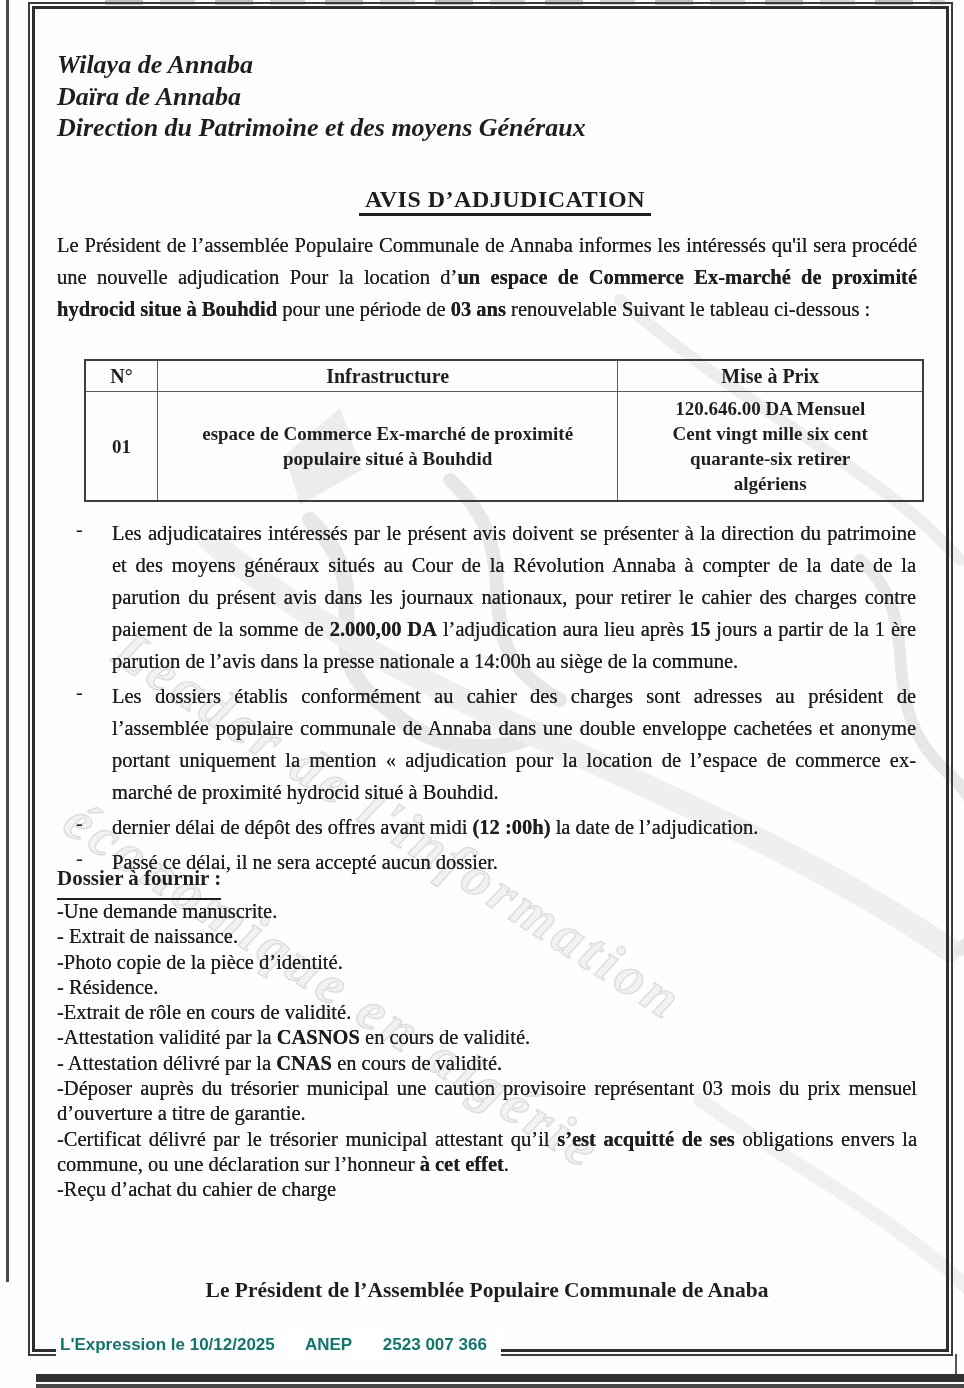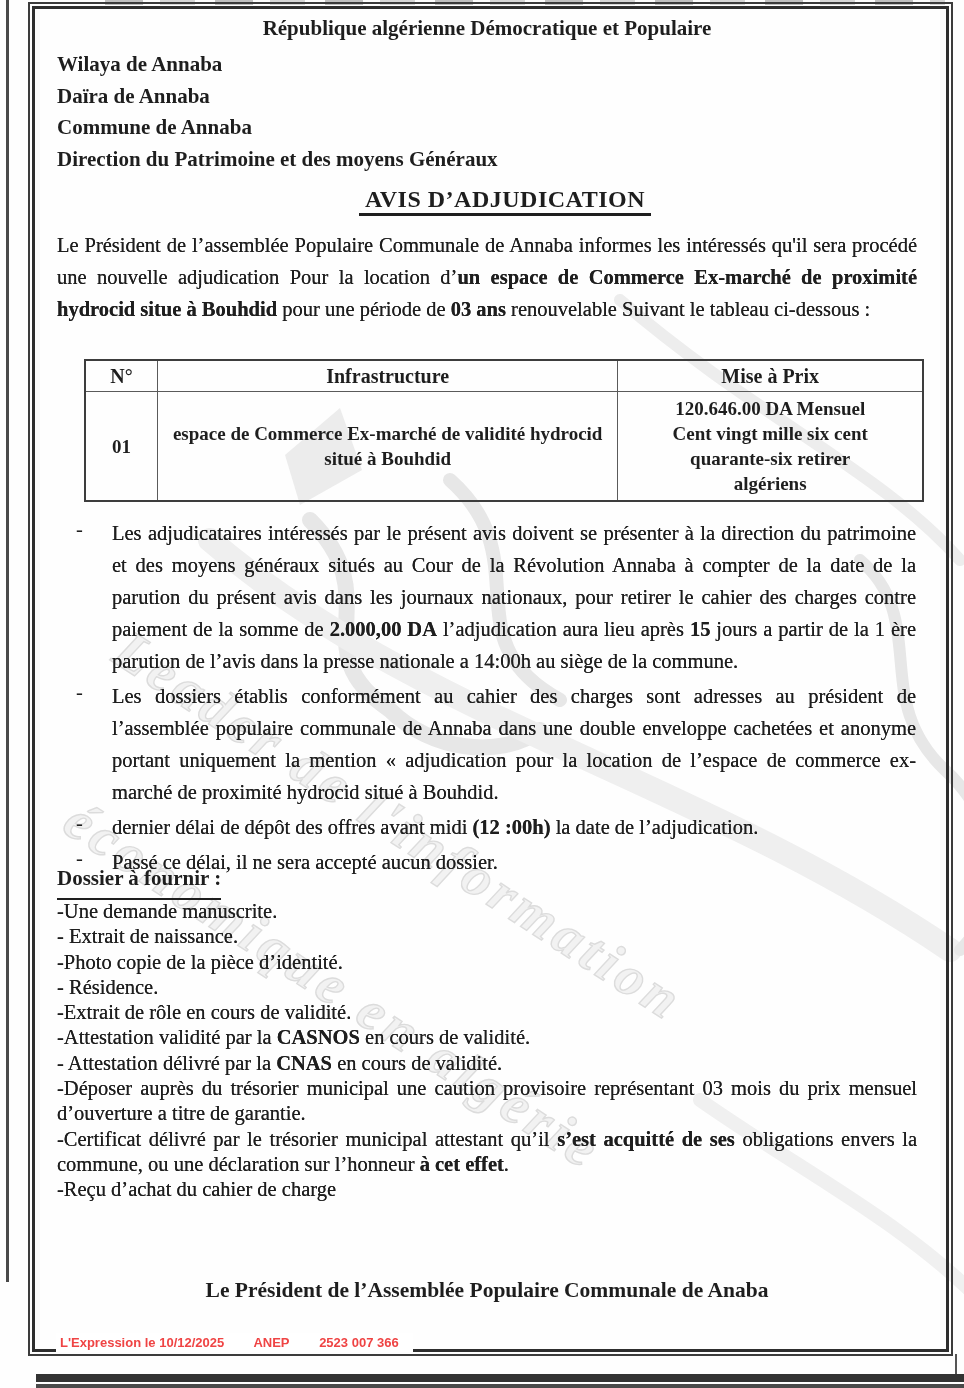--- a/index.html
+++ b/index.html
@@ -9,21 +9,21 @@
   
   #left-rule{left:6px;top:0;width:3px;height:1282px;background:#4a4a4a;}
   #top-noise{left:105px;top:0;width:840px;height:5px;opacity:.55;
     background:repeating-linear-gradient(90deg,#8f8f8f 0 38px,transparent 38px 55px,#b5b5b5 55px 90px,transparent 90px 110px);}
   
   #frame{left:28px;top:2px;width:921px;height:1350px;border:2px solid #3c3c3c;}
   #frame-inner{position:absolute;inset:2px;border:3px solid #2e2e2e;}
   
   .doc-block{left:57px;width:860px;}
   #republic{top:16px;text-align:center;font-weight:bold;font-size:21px;}
-  #org{top:49px;font-weight:bold;font-size:21px;line-height:31.5px;}
+  #org{top:49px;font-weight:bold;font-size:26px;line-height:31.5px;font-style:italic;}
   #title-wrap{top:186px;text-align:center;}
   #title-wrap span{font-weight:bold;font-size:24px;letter-spacing:.5px;
      border-bottom:3px solid #1e1e1e;padding:0 6px 1px 6px;margin-left:36px;}
   .bodytxt{font-size:20.5px;line-height:32px;text-align:justify;text-shadow:0 0 .6px #2a2a2a;}
   #intro{top:229px;}
   .bseg{font-weight:bold;}
   
   #adj-table{top:359px;left:84px;width:840px;border-collapse:collapse;}
   #adj-table th,#adj-table td{border:1.5px solid #5a5a5a;text-align:center;vertical-align:middle;}
   #adj-table{border:2px solid #3d3d3d;}
@@ -40,21 +40,21 @@
   .bullet .btxt{flex:1;}
   
   #dossier{top:866px;}
   #dossier-heading{font-size:21px;font-weight:bold;margin-bottom:8px;}
   #dossier-heading span{border-bottom:2.5px solid #1e1e1e;padding-bottom:8px;}
   .dossier-item{font-size:20.5px;line-height:25.3px;text-align:justify;text-shadow:0 0 .6px #2a2a2a;}
   
   #signature{top:1278px;text-align:center;font-weight:bold;font-size:21.5px;}
   
   #footer{left:56px;top:1333px;background:#fff;padding:2px 14px 2px 4px;z-index:3;
-     font-family:"Liberation Sans","DejaVu Sans",sans-serif;font-weight:bold;font-size:13px;color:#ef4444;}
+     font-family:"Liberation Sans","DejaVu Sans",sans-serif;font-weight:bold;font-size:17px;color:#0f766e;}
   #footer span{margin-right:26px;}
   #footer span:last-child{margin-right:0;}
   
   #bottom-band{left:36px;top:1374px;width:928px;height:14px;
      background:linear-gradient(#333 0 8px,#fff 8px 10px,#4a4a4a 10px 14px);}
   #right-stub{left:955px;top:1354px;width:2px;height:34px;background:#555;}
   
   #wm{left:0;top:0;z-index:0;pointer-events:none;}
   .content-layer{z-index:1;}
   text.wm-text{font-family:"Liberation Serif",serif;font-style:italic;font-weight:bold;
@@ -79,47 +79,45 @@
     <text class="wm-text" x="60" y="830" font-size="56" transform="rotate(33 60 830)">économique en algérie</text>
   </svg>
 
   <div id="left-rule" class="abs"></div>
   <div id="top-noise" class="abs"></div>
 
   <div id="frame" class="abs content-layer">
     <div id="frame-inner"></div>
   </div>
 
-  <div id="republic" class="abs doc-block content-layer">République algérienne Démocratique et Populaire</div>
 
   <div id="org" class="abs doc-block content-layer">
     <div>Wilaya de Annaba</div>
     <div>Daïra de Annaba</div>
-    <div>Commune de Annaba</div>
     <div>Direction du Patrimoine et des moyens Généraux</div>
   </div>
 
   <div id="title-wrap" class="abs doc-block content-layer">
     <span>AVIS D’ADJUDICATION</span>
   </div>
 
   <p id="intro" class="abs doc-block bodytxt content-layer" style="margin:0"><span>Le Président de l’assemblée Populaire Communale de Annaba informes les intéressés qu'il sera procédé une nouvelle adjudication Pour la location d’</span><span class="bseg">un espace de Commerce Ex-marché de proximité hydrocid situe à Bouhdid</span><span> pour une période de </span><span class="bseg">03 ans</span><span> renouvelable Suivant le tableau ci-dessous :</span></p>
 
   <table id="adj-table" class="abs content-layer">
     <thead>
       <tr>
         <th class="col-num">N°</th>
         <th class="col-infra">Infrastructure</th>
         <th class="col-prix">Mise à Prix</th>
       </tr>
     </thead>
     <tbody>
       <tr>
         <td>01</td>
-        <td>espace de Commerce Ex-marché de validité hydrocid situé à Bouhdid</td>
+        <td>espace de Commerce Ex-marché de proximité populaire situé à Bouhdid</td>
         <td>
           <div class="price-line">120.646.00 DA Mensuel</div>
           <div class="price-line">Cent vingt mille six cent</div>
           <div class="price-line">quarante-six retirer</div>
           <div class="price-line">algériens</div>
         </td>
       </tr>
     </tbody>
   </table>
 

